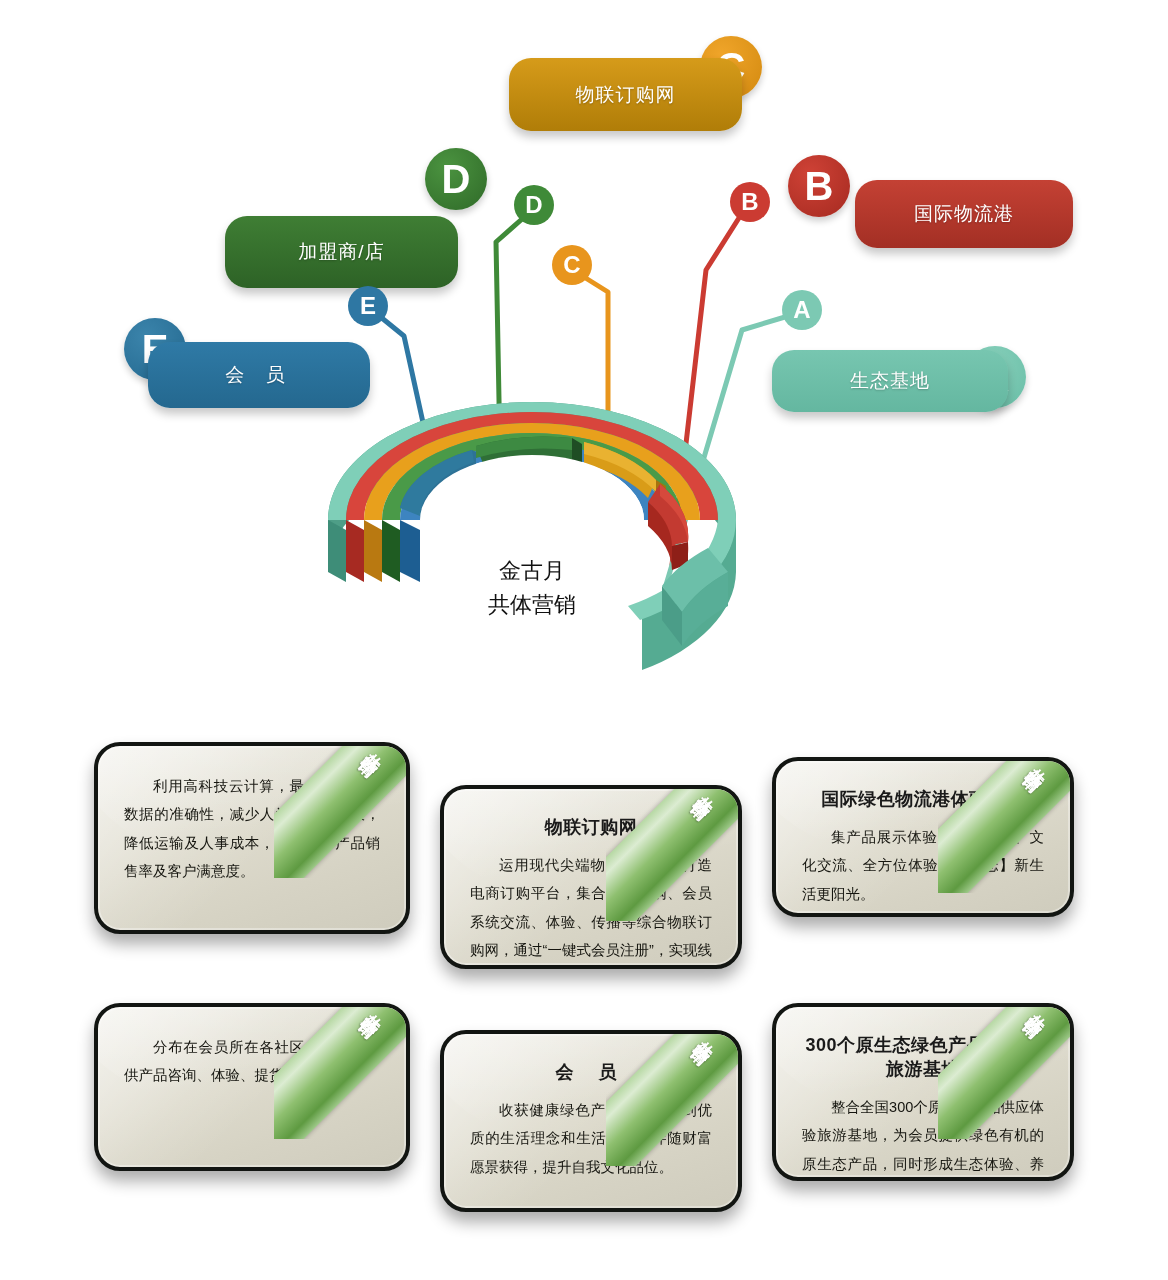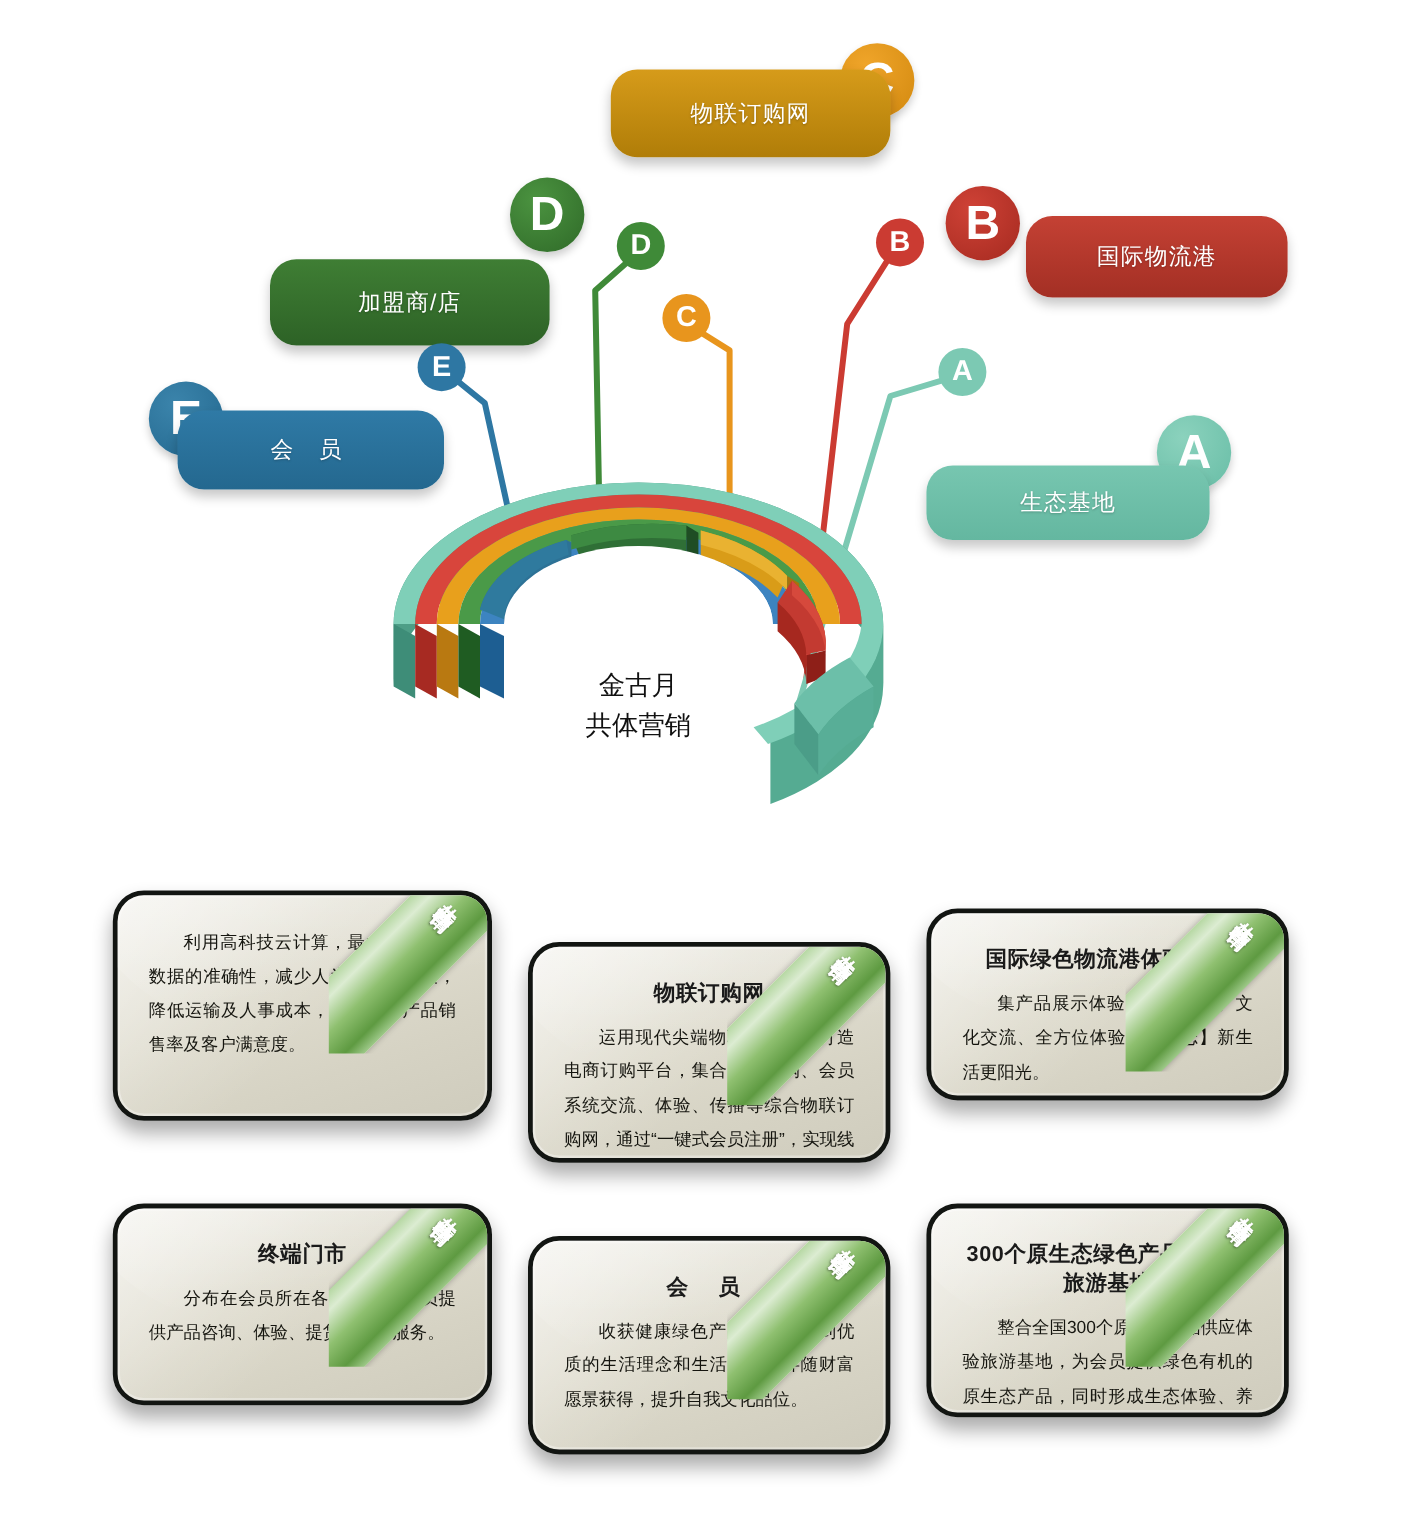--- a/index.html
+++ b/index.html
@@ -234,21 +234,21 @@
   <div class="badge" style="left:124px;top:318px;background:radial-gradient(circle at 35% 30%,#3b84ab,#23688f);">
     <span>E</span>
   </div>
   <div class="pill" style="left:148px;top:342px;width:222px;height:66px;background:linear-gradient(180deg,#2f7aa6,#24688f);letter-spacing:8px;">
     <span>会  员</span>
   </div>
 
   <div class="badge" style="left:964px;top:346px;background:radial-gradient(circle at 35% 30%,#8bd2bd,#68bda6);">
     <span>A</span>
   </div>
-  <div class="pill" style="left:772px;top:388px;width:236px;height:62px;background:linear-gradient(180deg,#77c6b0,#64b7a0);font-family:Liberation Mono, monospace;">
+  <div class="pill" style="left:772px;top:350px;width:236px;height:62px;background:linear-gradient(180deg,#77c6b0,#64b7a0);font-family:Liberation Mono, monospace;">
     <span>生态基地</span>
   </div>
 
   <div class="node" style="left:348px;top:286px;background:#2e77a3;">
     <span>E</span>
   </div>
   <div class="node" style="left:514px;top:185px;background:#3f8a38;">
     <span>D</span>
   </div>
   <div class="node" style="left:552px;top:245px;background:#e8951d;">
@@ -300,21 +300,20 @@
   </div>
 
   <div class="card" style="left:94px;top:1003px;width:316px;height:168px;">
     <div class="card-gloss"></div>
     <div class="ribbon-wrap">
       <div class="ribbon">
         <span class="ribbon-text">共体营销</span>
       </div>
     </div>
     <div class="card-inner">
-      <h3 class="card-title">终端门市</h3>
       <p class="card-body">分布在会员所在各社区，为会员提供产品咨询、体验、提货、销售服务。</p>
     </div>
   </div>
 
   <div class="card" style="left:440px;top:1030px;width:302px;height:182px;">
     <div class="card-gloss"></div>
     <div class="ribbon-wrap">
       <div class="ribbon">
         <span class="ribbon-text">共体营销</span>
       </div>

